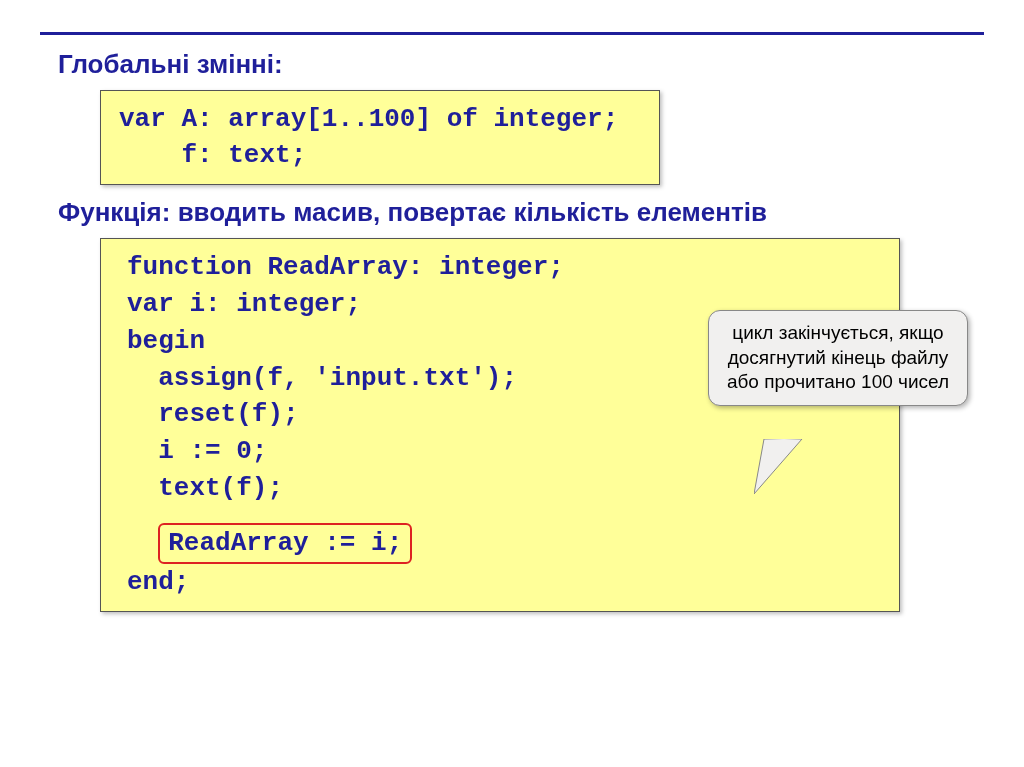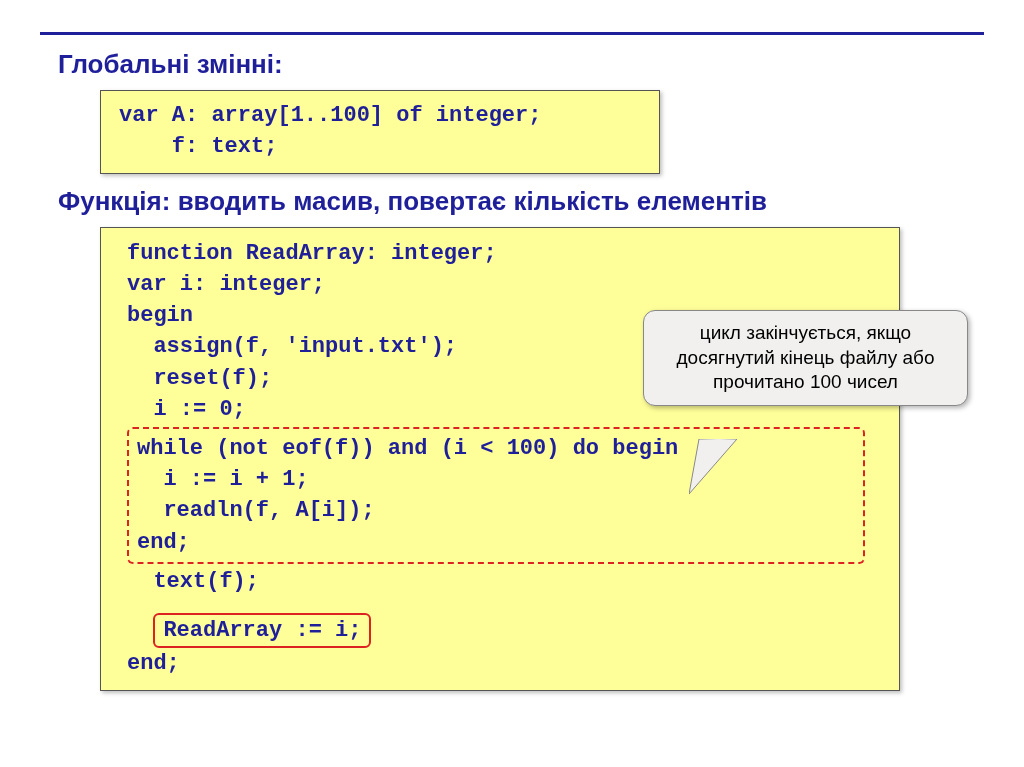--- a/index.html
+++ b/index.html
@@ -31,21 +31,21 @@
     font-weight: bold;
     color: #1f1f9a;
     margin: 0 0 10px 18px;
   }
   .code-box {
     background: #ffff99;
     border: 1px solid #555;
     box-shadow: 2px 2px 4px rgba(0,0,0,0.25);
     padding: 10px 18px;
     font-family: "Courier New", monospace;
-    font-size: 22px;
+    font-size: 26px;
     font-weight: bold;
     color: #1f1f9a;
     white-space: pre;
     line-height: 1.4;
   }
   .code-box.small {
     margin: 0 0 12px 60px;
     width: 560px;
   }
   .code-box.big {
@@ -66,21 +66,21 @@
     border: 2px solid #d22;
     border-radius: 6px;
     padding: 0 8px;
     display: inline-block;
     margin-top: 16px;
   }
   .callout {
     position: absolute;
     right: 56px;
     top: 310px;
-    width: 325px;
+    width: 260px;
     background: #f1f0ef;
     border: 1px solid #888;
     border-radius: 12px;
     box-shadow: 2px 2px 5px rgba(0,0,0,0.3);
     padding: 10px 14px;
     font-size: 19px;
     color: #000;
     text-align: center;
     line-height: 1.3;
   }
@@ -104,24 +104,21 @@
     f: text;</div>
 
   <div class="subhead">Функція: вводить масив, повертає кількість елементів</div>
 
   <div class="code-box big"><span>function ReadArray: integer;
 var i: integer;
 begin
   assign(f, 'input.txt');
   reset(f);
   i := 0;</span>
-<span class="dash-box">while (not eof(f)) and (i &lt; 100) do begin
-  i := i + 1;
-  readln(f, A[i]);
-end;</span><span>  text(f);</span>
+<span>  text(f);</span>
   <span class="solid-red">ReadArray := i;</span>
 <span>end;</span></div>
 </div>
 
 <div class="callout">
   <span>цикл закінчується, якщо досягнутий кінець файлу або прочитано 100 чисел</span>
   <div class="callout-tail">
     <svg width="60" height="60">
       <polygon points="10,0 48,0 0,55" fill="#f1f0ef" stroke="#888" stroke-width="1"></polygon>
       <polygon points="12,0 46,0 30,1" fill="#f1f0ef"></polygon>

